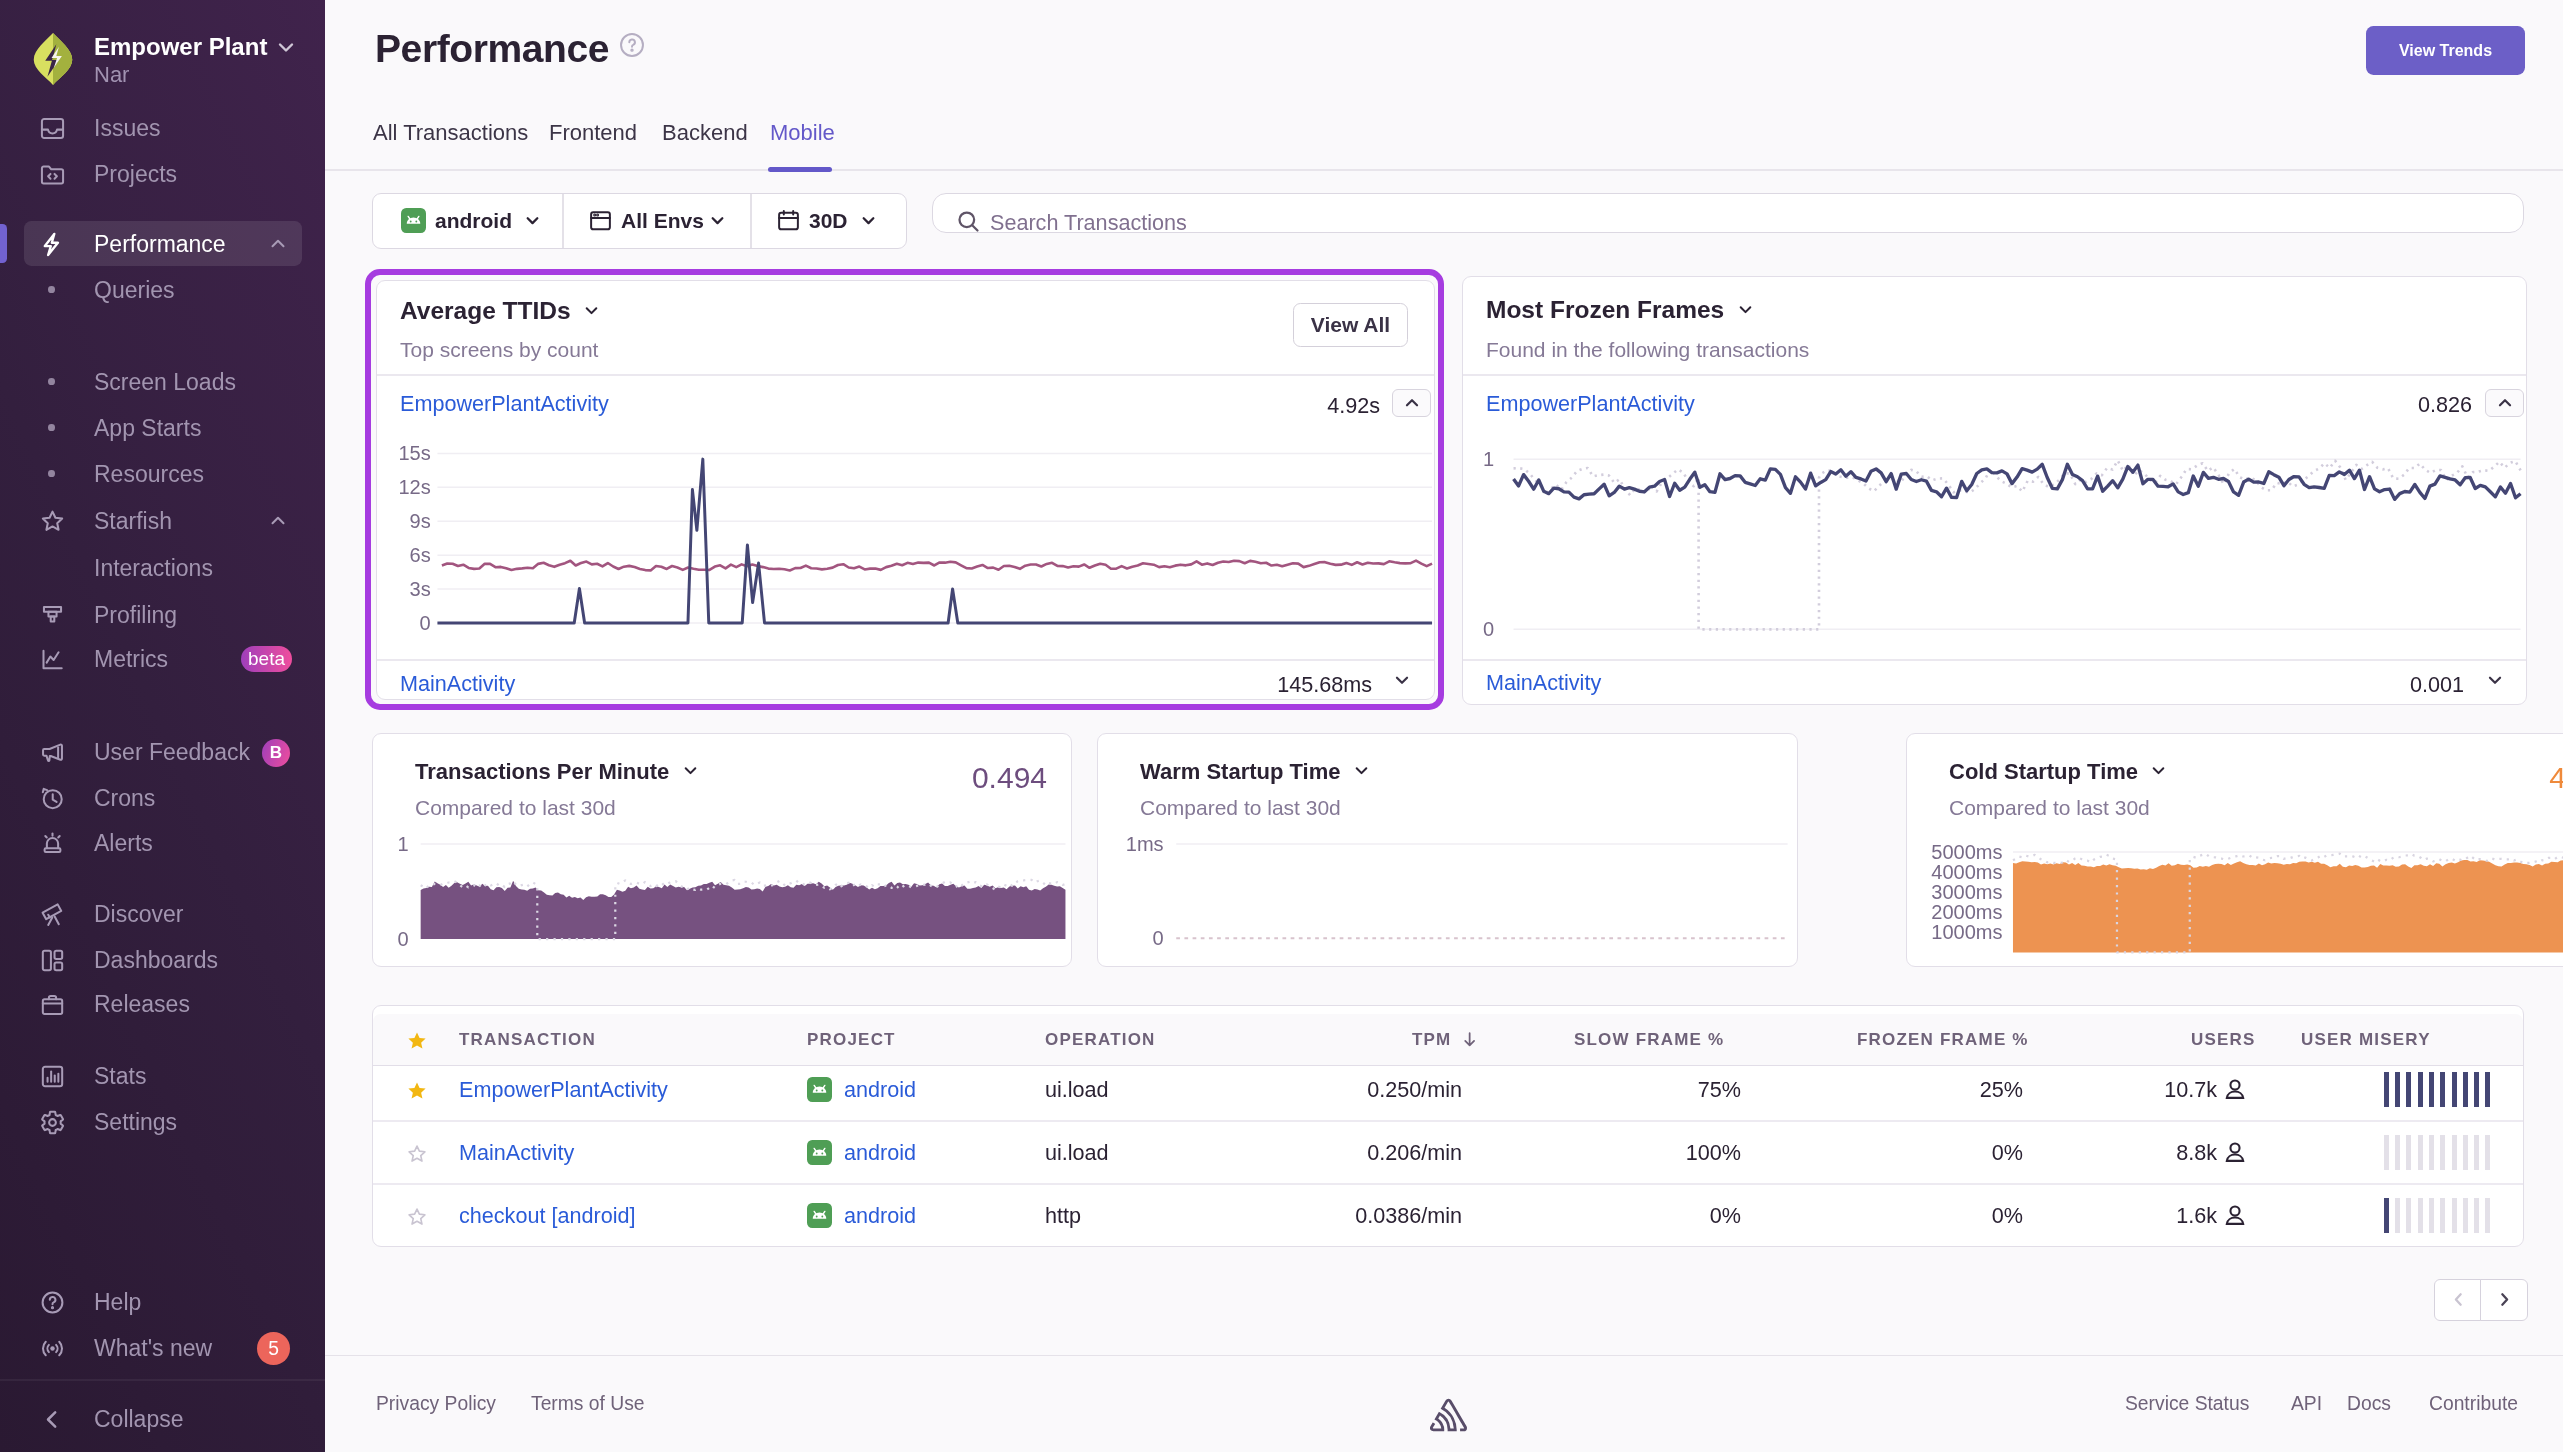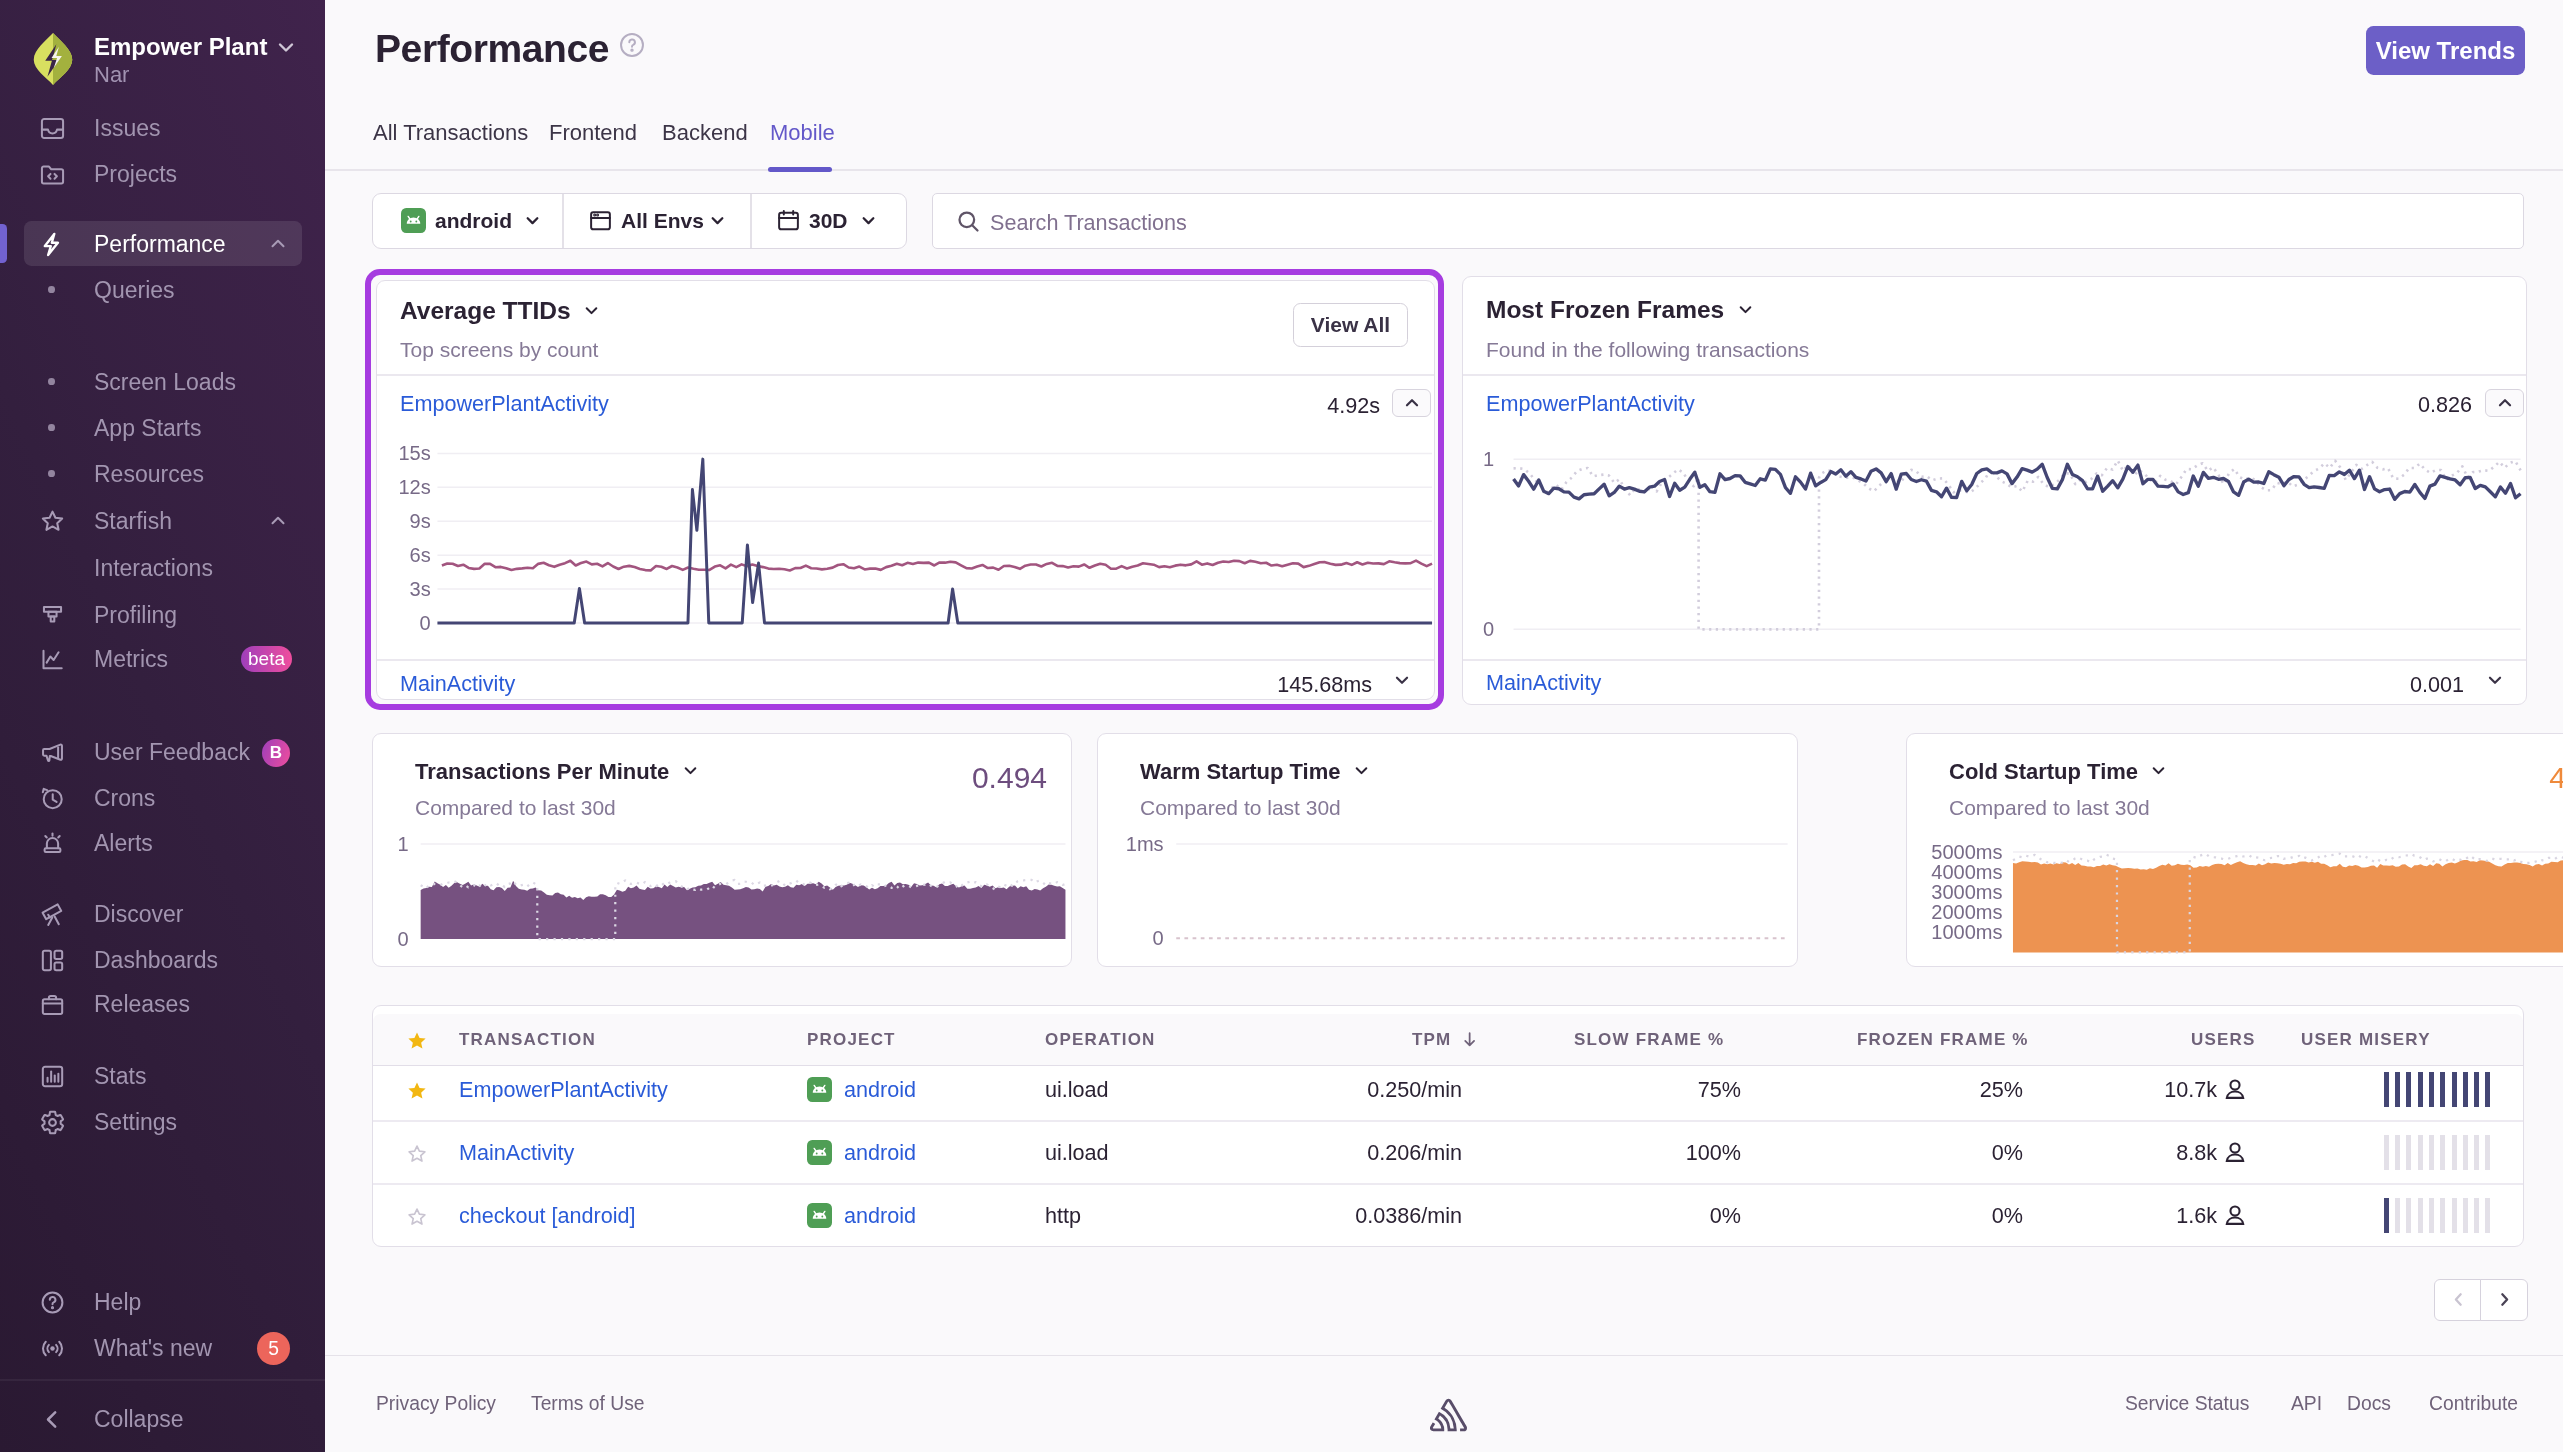--- a/index.html
+++ b/index.html
@@ -22,34 +22,34 @@
 .badge-b { position:absolute; left:262px; top:9.7px; width:28px; height:28px; border-radius:14px;
   background:linear-gradient(110deg,#9e3fbb,#ef4d9d); color:#fff; font-size:17px; font-weight:700; text-align:center; line-height:28px; }
 .badge-5 { position:absolute; left:257px; top:6.7px; width:33px; height:33px; border-radius:16.4px;
   background:#ec655b; color:#fff; font-size:19.3px; text-align:center; line-height:33px; }
 
 
 .main { position:absolute; left:325px; top:0; width:2238px; height:1453px; }
 .pagetitle { position:absolute; left:50px; top:27px; font-size:39px; font-weight:700; letter-spacing:-0.4px; }
 .help-ic { position:absolute; left:293px; top:31px; }
 .viewtrends { position:absolute; left:2041px; top:26px; width:159px; height:49px; background:#6c5fc7;
-  border-radius:7.4px; color:#fff; font-size:24px; font-weight:700; text-align:center; line-height:49px; }
+  border-radius:7.4px; color:#fff; font-size:16px; font-weight:700; text-align:center; line-height:49px; }
 .tabs { position:absolute; left:0; top:0; }
 .tab { position:absolute; top:120px; font-size:22px; color:#3c3547; white-space:nowrap; }
 .tab.active { color:#6358c9; }
 .hdr-border { position:absolute; left:0; top:169px; width:2238px; height:1.5px; background:#e8e5eb; }
 .tab-underline { position:absolute; left:443px; top:167px; width:64px; height:5.2px; background:#6358c9; border-radius:3px; }
 
 
 .filterbox { position:absolute; left:47px; top:193px; width:535px; height:56px; background:#fff;
   border:1.5px solid #dcd8e2; border-radius:9px; }
 .fseg { position:absolute; top:0; height:54px; font-size:21px; font-weight:700; color:#2b2233; }
 .fdiv { position:absolute; top:0; width:1.5px; height:54px; background:#e4e1e8; }
-.searchbox { position:absolute; left:607px; top:193px; width:1592px; height:56px; background:#fff;
-  border:1.5px solid #dcd8e2; border-radius:5px; }
+.searchbox { position:absolute; left:607px; top:193px; width:1592px; height:40px; background:#fff;
+  border:1.5px solid #dcd8e2; border-radius:14px; }
 .searchph { position:absolute; left:57px; top:15.6px; font-size:21.6px; color:#80708f; }
 
 
 .ring { position:absolute; left:40px; top:269px; width:1079px; height:441px; border:6px solid #a63ce0; border-radius:15px; }
 .panel { position:absolute; background:#fff; border:1.5px solid #e2dee8; border-radius:9px; }
 .p-title { position:absolute; font-size:24.5px; font-weight:700; color:#2b2233; white-space:nowrap; }
 .p-sub { position:absolute; font-size:21px; color:#857996; white-space:nowrap; }
 .p-link { font-size:21.6px; color:#2a5bd8; }
 .p-val { font-size:21.6px; color:#2b2233; }
 .divider { position:absolute; left:0; width:100%; height:1.5px; background:#ebe8ef; }

